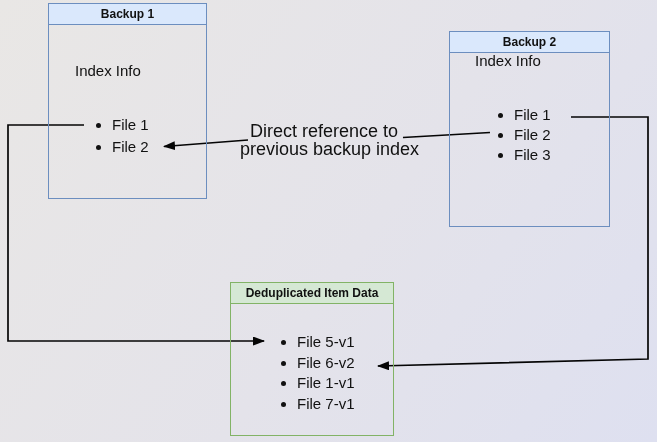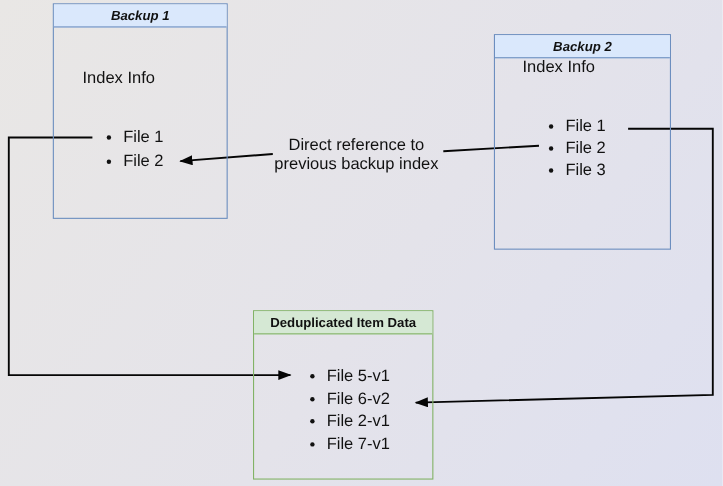--- a/index.html
+++ b/index.html
@@ -27,21 +27,21 @@
   .node.green { border: 1.5px solid var(--green-border, #82b366); }
 
   .node-header {
     height: 21px;
     line-height: 20px;
     text-align: center;
     font-size: 12px;
     font-weight: bold;
     overflow: hidden;
   }
-  .blue  .node-header { background: var(--blue-header-bg, #dae8fc);  border-bottom: 1.5px solid var(--blue-border, #6c8ebf); font-style: italic; }
+  .blue  .node-header { background: var(--blue-header-bg, #dae8fc);  border-bottom: 1.5px solid var(--blue-border, #6c8ebf); }
   .green .node-header { background: var(--green-header-bg, #d5e8d4); border-bottom: 1.5px solid var(--green-border, #82b366); }
 
   #backup1-box { left: 48px;  top: 3px;   width: 159px; height: 196px; }
   #backup2-box { left: 449px; top: 3px;   width: 161px; height: 196px; margin-top: 28px; }
   #dedup-box   { left: 230px; top: 282px; width: 164px; height: 154px; }
 
   
   .index-label {
     position: absolute;
     font-size: 15px;
@@ -64,21 +64,21 @@
   #backup2-files li { line-height: 20px; }
   #dedup-files   { left: 281px; top: 332px; padding-left: 16px; }
   #dedup-files li { line-height: 20.5px; }
 
   .annotation {
     position: absolute;
     left: 240px;
     top: 123px;
     width: 168px;
     text-align: center;
-    font-size: 15px;
+    font-size: 18px;
     line-height: 17.5px;
     white-space: nowrap;
   }
 
   
   svg.arrow-layer {
     position: absolute;
     left: 0; top: 0;
     width: 657px; height: 442px;
     pointer-events: none;
@@ -134,21 +134,21 @@
   </ul>
 
   <div class="node green" id="dedup-box">
     <div class="node-header">
       <span>Deduplicated Item Data</span>
     </div>
   </div>
   <ul class="file-list" id="dedup-files">
     <li>File 5-v1</li>
     <li>File 6-v2</li>
-    <li>File 2-v1</li>
+    <li>File 1-v1</li>
     <li>File 7-v1</li>
   </ul>
 
   <div class="annotation">
     <div>Direct reference to</div>
     <div>previous backup index</div>
   </div>
 
 </div>
 

